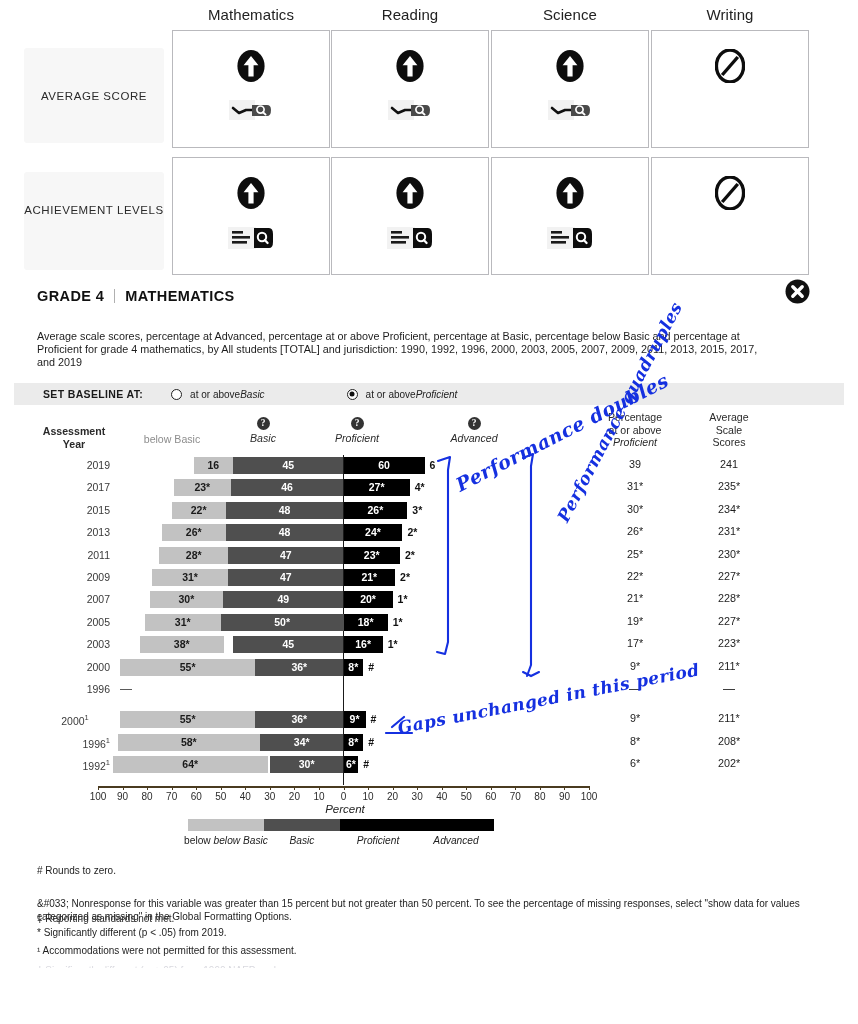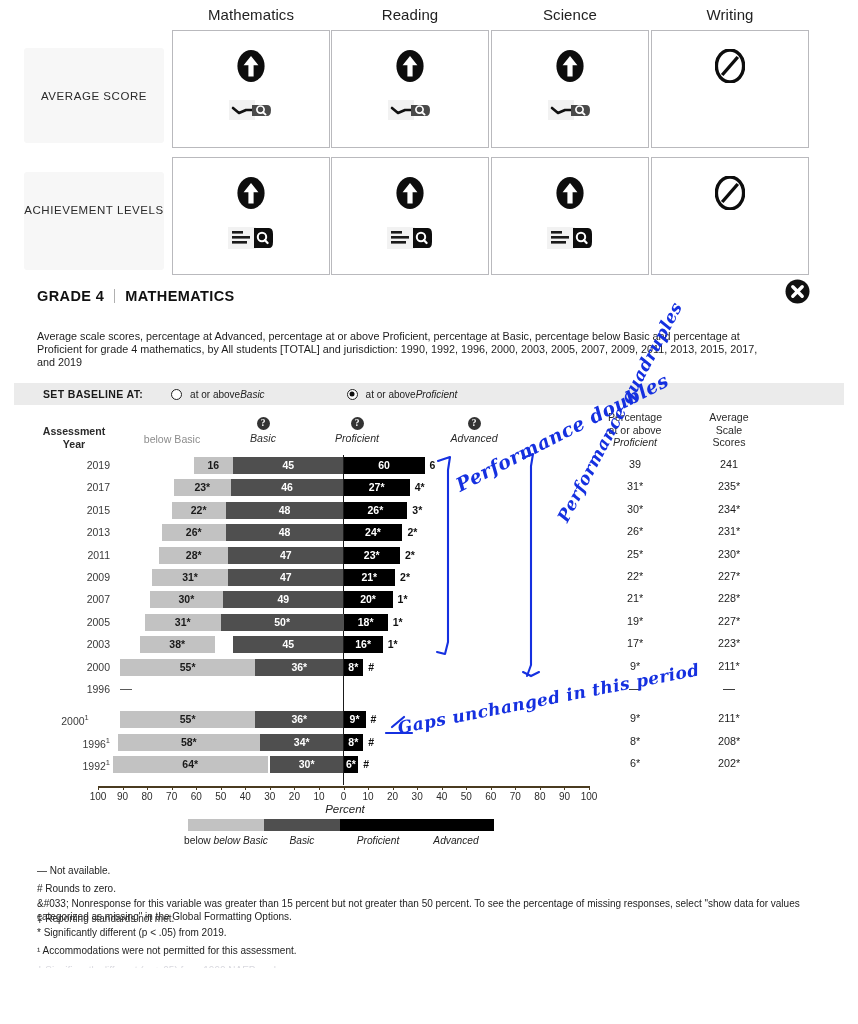--- a/index.html
+++ b/index.html
@@ -550,21 +550,21 @@
       <div class="bar-row" style="left: 0px; top: 208.8px; width: 858px;">
         <div class="seg seg-below" style="left: 144.645px; width: 76.105px;">31*</div>
         <div class="seg seg-basic" style="left: 220.75px; width: 122.75px;">50*</div>
         <div class="seg seg-prof" style="left: 343.5px; width: 44.19px;">18*</div>
         <div class="adv-label" style="left: 392.69px;">1*</div>
         <div class="right-val" style="left: 602px; top: 1px;">19*</div>
         <div class="right-val" style="left: 696px; top: 1px;">227*</div>
       </div>
       <div class="year-label" style="left: 40px; top: 233.2px;">2003</div>
       <div class="bar-row" style="left: 0px; top: 231.2px; width: 858px;">
-        <div class="seg seg-below" style="left: 139.735px; width: 75px;">38*</div>
+        <div class="seg seg-below" style="left: 139.735px; width: 84px;">38*</div>
         <div class="seg seg-basic" style="left: 233.025px; width: 110.475px;">45</div>
         <div class="seg seg-prof" style="left: 343.5px; width: 39.28px;">16*</div>
         <div class="adv-label" style="left: 387.78px;">1*</div>
         <div class="right-val" style="left: 602px; top: 1px;">17*</div>
         <div class="right-val" style="left: 696px; top: 1px;">223*</div>
       </div>
       <div class="year-label" style="left: 40px; top: 255.6px;">2000</div>
       <div class="bar-row" style="left: 0px; top: 253.6px; width: 858px;">
         <div class="seg seg-below" style="left: 120.095px; width: 135.025px;">55*</div>
         <div class="seg seg-basic" style="left: 255.12px; width: 88.38px;">36*</div>
@@ -660,21 +660,20 @@
     <div class="legend-swatch" style="left:229px;width:77px;background:#000;"></div>
 
     <div class="legend-text" style="left:-4px;width:84px;">below <em>below Basic</em></div>
     <div class="legend-text" style="left:72px;width:84px;"><em>Basic</em></div>
     <div class="legend-text" style="left:148px;width:84px;"><em>Proficient</em></div>
     <div class="legend-text" style="left:226px;width:84px;"><em>Advanced</em></div>
   </div>
 </div>
 
 <div id="footnotes">
-  <span class="fn">— Not available.</span>
   <span class="fn"># Rounds to zero.</span>
   <span class="fn overlap-a">&amp;#033; Nonresponse for this variable was greater than 15 percent but not greater than 50 percent. To see the percentage of missing responses, select "show data for values categorized as missing" in the Global Formatting Options.</span>
   <span class="fn overlap-b">‡ Reporting standards not met.</span>
   <span class="fn" style="position:absolute;top:62px;left:0;">* Significantly different (p &lt; .05) from 2019.</span>
   <span class="fn" style="position:absolute;top:80px;left:0;">¹ Accommodations were not permitted for this assessment.</span>
   <span class="fn cut">† Significantly different (p &lt; .05) from 1990 NAEP scale.</span>
 </div>
 
 <div id="handwriting">
   <svg width="858" height="1024" viewBox="0 0 858 1024">

